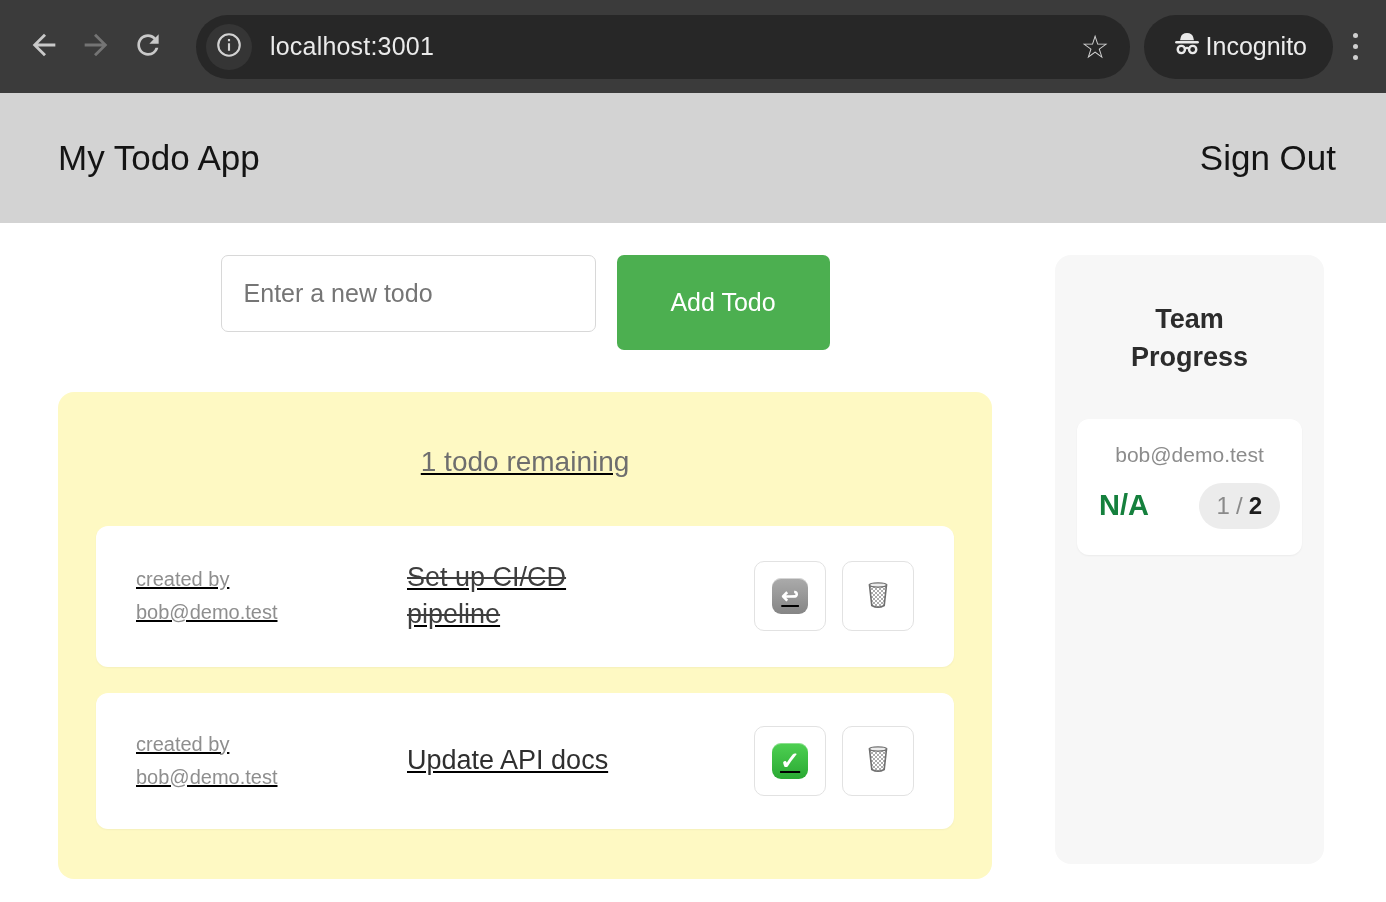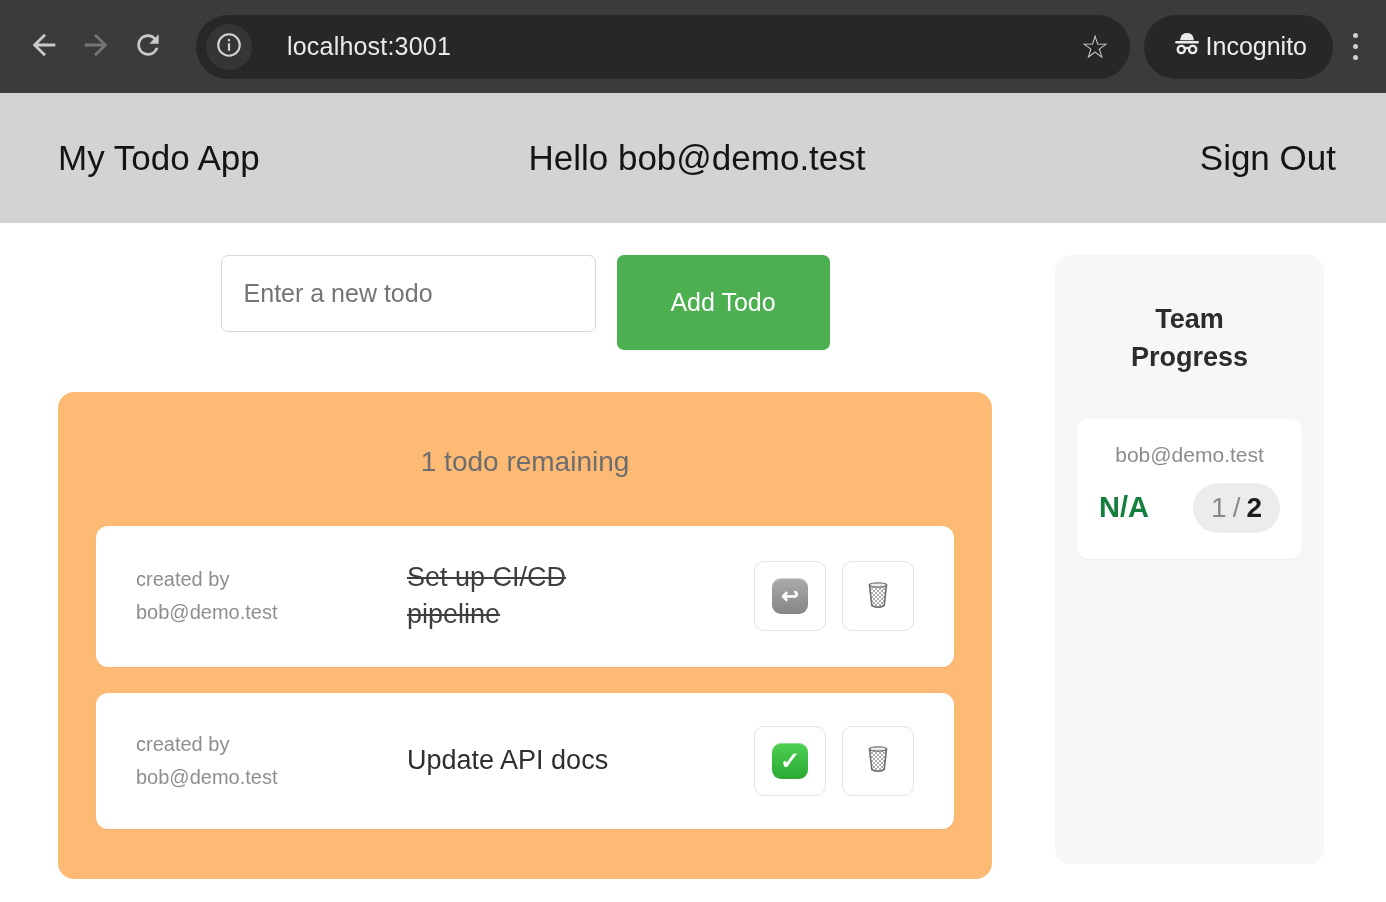--- a/index.html
+++ b/index.html
@@ -1,21 +1,21 @@
 <!DOCTYPE html>
 <html><head>
 <meta charset="utf-8">
 <style>
   * { margin:0; padding:0; box-sizing:border-box; }
   html,body { width:1386px; height:902px; background:#ffffff; font-family:"Liberation Sans", sans-serif; overflow:hidden; }
 
   
   .browser-bar { height:93px; background:#3b3b3b; display:flex; align-items:center; padding:0 18px; }
   .nav-btn { width:52px; height:52px; display:flex; align-items:center; justify-content:center; border:none; background:transparent; cursor:pointer; flex:0 0 auto; }
-  .url-bar { flex:1; height:64px; background:#272727; border-radius:32px; margin:0 14px 0 22px; display:flex; align-items:center; padding:0 20px 0 10px;gap:17px; }
+  .url-bar { flex:1; height:64px; background:#272727; border-radius:32px; margin:0 14px 0 22px; display:flex; align-items:center; padding:0 20px 0 10px; }
   .info-wrap { width:46px; height:46px; border-radius:50%; background:#353535; display:flex; align-items:center; justify-content:center; flex:0 0 auto; }
   .url-text { color:#eaeaea; font-size:25px; margin-left:18px; flex:1; letter-spacing:0.2px; }
   .star-btn { font-size:32px; color:#d4d4d4; background:none; border:none; cursor:pointer; line-height:1; }
   .incognito-pill { height:64px; background:#272727; border-radius:32px; display:flex; align-items:center; gap:2px; padding:0 26px; color:#ececec; font-size:25px; flex:0 0 auto; }
   .menu-dots { margin:0 10px 0 20px; display:flex; flex-direction:column; gap:6px; cursor:pointer; background:none; border:none; }
   .menu-dots i { width:5px; height:5px; border-radius:50%; background:#d0d0d0; display:block; }
 
   
   .app-header { height:130px; background:#d3d3d3; display:flex; align-items:center; padding:0 50px 0 58px; font-size:35px; color:#141414; }
   .app-header .left  { flex:1; text-align:left; }
@@ -24,41 +24,41 @@
 
   
   .content { display:flex; align-items:flex-start; padding:32px 62px 0 58px; gap:63px; }
   .main-col { width:947px; }
 
   .form-row { display:flex; justify-content:center; gap:21px; margin-bottom:42px; }
   .todo-input { width:375px; height:77px; border:1px solid #d8d8d8; border-radius:7px; font-size:25px; padding:0 22px; color:#333; outline:none; font-family:"Liberation Sans", sans-serif; }
   .todo-input::placeholder { color:#757575; }
   .add-btn { width:213px; height:95px; background:#4caf50; border:none; border-radius:7px; color:#ffffff; font-size:25px; cursor:pointer; font-family:"Liberation Sans", sans-serif; }
 
-  .todo-card { background:#fdba74; border-radius:16px; height:487px; padding:36px 38px; }
+  .todo-card { background:#fef9c3; border-radius:16px; height:487px; padding:36px 38px;text-decoration:underline; }
   .summary { text-align:center; color:#6e6e6e; font-size:28px; margin:18px 0 48px; }
 
   .todo-item { background:#ffffff; border-radius:12px; box-shadow:0 1px 2px rgba(0,0,0,0.04); padding:33px 40px; display:flex; align-items:center; margin-bottom:26px; }
   .meta { width:240px; color:#8e8e8e; font-size:20px; line-height:1.65; flex:0 0 auto; }
   .todo-text { width:250px; margin-left:31px; margin-right:auto; font-size:27px; color:#2f2f2f; line-height:1.38; }
   .todo-item.completed .todo-text { text-decoration:line-through; color:#3e3e3e; }
   .actions { display:flex; gap:16px; flex:0 0 auto; }
   .action-btn { width:72px; height:70px; background:#ffffff; border:1px solid #e2e2e2; border-radius:10px; display:flex; align-items:center; justify-content:center; cursor:pointer; }
   .emoji-sq { width:36px; height:36px; border-radius:9px; display:flex; align-items:center; justify-content:center; color:#ffffff; font-weight:bold; }
   .emoji-undo { background:linear-gradient(#ababab,#858585); font-size:21px; box-shadow:inset 0 1px 0 rgba(255,255,255,.5); }
   .emoji-check { background:linear-gradient(#4ed052,#2aa933); font-size:24px; box-shadow:inset 0 1px 0 rgba(255,255,255,.35); }
 
   
   .sidebar { width:272px; background:#f7f7f7; border-radius:16px; height:609px; padding:46px 22px; }
   .sidebar h2 { font-size:27px; font-weight:bold; color:#2c2c2c; text-align:center; max-width:160px; margin:0 auto 42px; line-height:1.4; }
   .member-card { background:#ffffff; border-radius:12px; box-shadow:0 1px 2px rgba(0,0,0,0.05); padding:24px 22px 26px; }
   .member-email { color:#8c8c8c; font-size:21px; text-align:center; margin-bottom:16px; }
   .member-row { display:flex; justify-content:space-between; align-items:center; }
   .member-status { font-size:29px; font-weight:bold; color:#15803d; }
-  .member-badge { background:#ececec; border-radius:999px; padding:9px 18px; font-size:28px; color:#8a8a8a; }
+  .member-badge { background:#ececec; border-radius:999px; padding:9px 18px; font-size:24px; color:#8a8a8a; }
   .member-badge .sep { margin:0 6px; }
   .member-badge strong { color:#1c1c1c; }
 </style>
 </head>
 <body>
 
 <div class="browser-bar">
   <button class="nav-btn">
     <span>
       <svg width="34" height="34" viewBox="0 0 24 24">
@@ -112,21 +112,20 @@
     <span style="display:flex;flex-direction:column;gap:6px;">
         <i></i>
         <i></i>
         <i></i>
       </span>
   </button>
 </div>
 
 <div class="app-header">
   <div class="left">My Todo App</div>
-  <div class="mid">Hello bob@demo.test</div>
   <div class="right">Sign Out</div>
 </div>
 
 <div class="content">
   <div class="main-col">
 
     <div class="form-row">
       <input class="todo-input" type="text" placeholder="Enter a new todo" style="">
       <button class="add-btn">Add Todo</button>
     </div>

